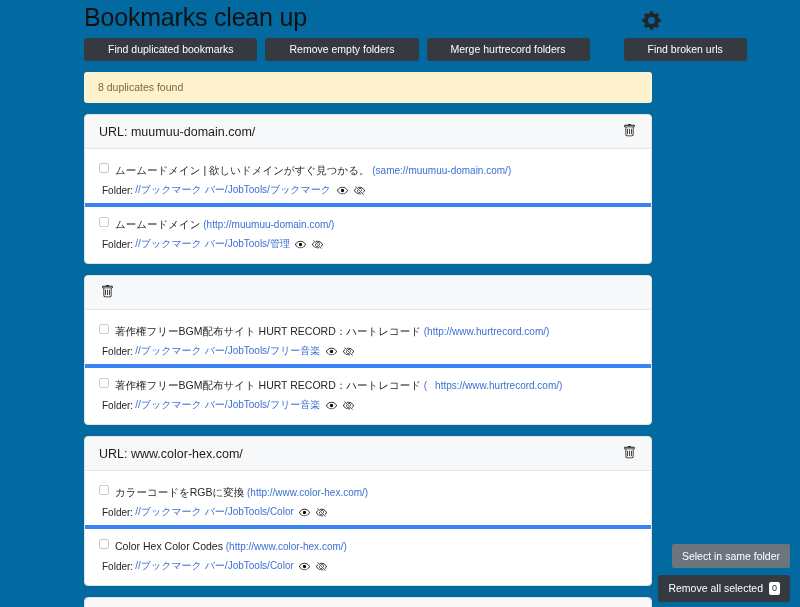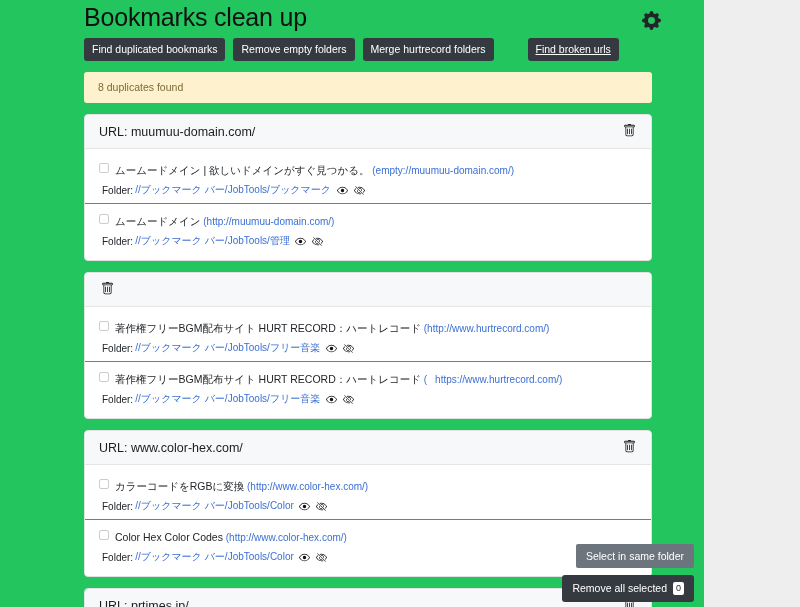--- a/index.html
+++ b/index.html
@@ -5,22 +5,22 @@
   * { box-sizing: border-box; }
   html, body {
     margin: 0; padding: 0;
     width: 800px; height: 607px;
     background: #eeeeee;
     font-family: "Liberation Sans", "DejaVu Sans", sans-serif;
     overflow: hidden;
   }
   .page {
     position: relative;
-    width: 704px; height: 607px;
-    background: #22c55e;
+    width: 800px; height: 607px;
+    background: #0369a1;
   }
   .container {
     position: absolute;
     left: 84px; top: 0;
     width: 568px;
   }
   
   .title-row {
     display: flex;
     align-items: flex-start;
@@ -53,26 +53,26 @@
     margin-top: 6px;
     flex-wrap: nowrap;
   }
   .tool-btn {
     background: #343a40;
     color: #ffffff;
     border: none;
     border-radius: 3px;
     font-size: 10.5px;
     line-height: 1;
-    padding: 6px 8px;
+    padding: 6px 24px;
     font-family: inherit;
     cursor: pointer;
     white-space: nowrap;
   }
-  .tool-btn.spaced { margin-left: 26px; text-decoration: underline; }
+  .tool-btn.spaced { margin-left: 26px; }
 
   
   .alert {
     margin-top: 11px;
     background: #fdf2cd;
     color: #7d6a38;
     border-radius: 3px;
     font-size: 10.5px;
     padding: 10px 14px;
     line-height: 1.1;
@@ -104,21 +104,21 @@
   .trash-btn {
     width: 16px; height: 16px;
     display: flex; align-items: center; justify-content: center;
     cursor: pointer;
   }
   .card-body { padding: 4px 0 6px 0; }
 
   .bm-item {
     padding: 8px 14px 6px 14px;
   }
-  .bm-item + .bm-item { border-top: 1px solid #3b82f6; }
+  .bm-item + .bm-item { border-top: 4px solid #3b82f6; }
 
   .bm-line {
     display: flex;
     align-items: flex-start;
     gap: 6px;
     line-height: 15px;
   }
   .chk {
     -webkit-appearance: none;
     appearance: none;
@@ -241,21 +241,21 @@
               <span><svg width="13" height="13" viewBox="0 0 16 16" fill="#1a1a1a" aria-hidden="true">
                   <path d="M5.5 5.5A.5.5 0 0 1 6 6v6a.5.5 0 0 1-1 0V6a.5.5 0 0 1 .5-.5zm2.5 0a.5.5 0 0 1 .5.5v6a.5.5 0 0 1-1 0V6a.5.5 0 0 1 .5-.5zm3 .5a.5.5 0 0 0-1 0v6a.5.5 0 0 0 1 0V6z"></path>
                   <path d="M14.5 3a1 1 0 0 1-1 1H13v9a2 2 0 0 1-2 2H5a2 2 0 0 1-2-2V4h-.5a1 1 0 0 1-1-1V2a1 1 0 0 1 1-1H6a1 1 0 0 1 1-1h2a1 1 0 0 1 1 1h3.5a1 1 0 0 1 1 1v1zM4.118 4 4 4.059V13a1 1 0 0 0 1 1h6a1 1 0 0 0 1-1V4.059L11.882 4H4.118zM2.5 3h11V2h-11v1z"></path>
                 </svg></span>
             </div>
           </div>
           <div class="card-body">
             <div class="bm-item">
               <div class="bm-line">
                 <input type="checkbox" class="chk" style="">
-                <div><span class="bm-title">ムームードメイン | 欲しいドメインがすぐ見つかる。</span><span class="paren"> (</span><a class="bm-link" href="#" style="margin-left: 0px;">empty://muumuu-domain.com/</a><span class="paren">)</span></div>
+                <div><span class="bm-title">ムームードメイン | 欲しいドメインがすぐ見つかる。</span><span class="paren"> (</span><a class="bm-link" href="#" style="margin-left: 0px;">same://muumuu-domain.com/</a><span class="paren">)</span></div>
               </div>
               <div class="bm-folder-line">
                 <span class="folder-label">Folder: </span>
                 <span class="folder-path" style="margin-left: -3px;">//ブックマーク バー/JobTools/ブックマーク</span>
                 <span class="eye-icon">
                   <svg width="11" height="11" viewBox="0 0 16 16" fill="#111" aria-hidden="true">
                     <path d="M16 8s-3-5.5-8-5.5S0 8 0 8s3 5.5 8 5.5S16 8 16 8zM1.173 8a13.133 13.133 0 0 1 1.66-2.043C4.12 4.668 5.88 3.5 8 3.5c2.12 0 3.879 1.168 5.168 2.457A13.133 13.133 0 0 1 14.828 8c-.058.087-.122.183-.195.288-.335.48-.83 1.12-1.465 1.755C11.879 11.332 10.119 12.5 8 12.5c-2.12 0-3.879-1.168-5.168-2.457A13.134 13.134 0 0 1 1.172 8z"></path>
                     <path d="M8 5.5a2.5 2.5 0 1 0 0 5 2.5 2.5 0 0 0 0-5z"></path>
                   </svg>
                 </span>

